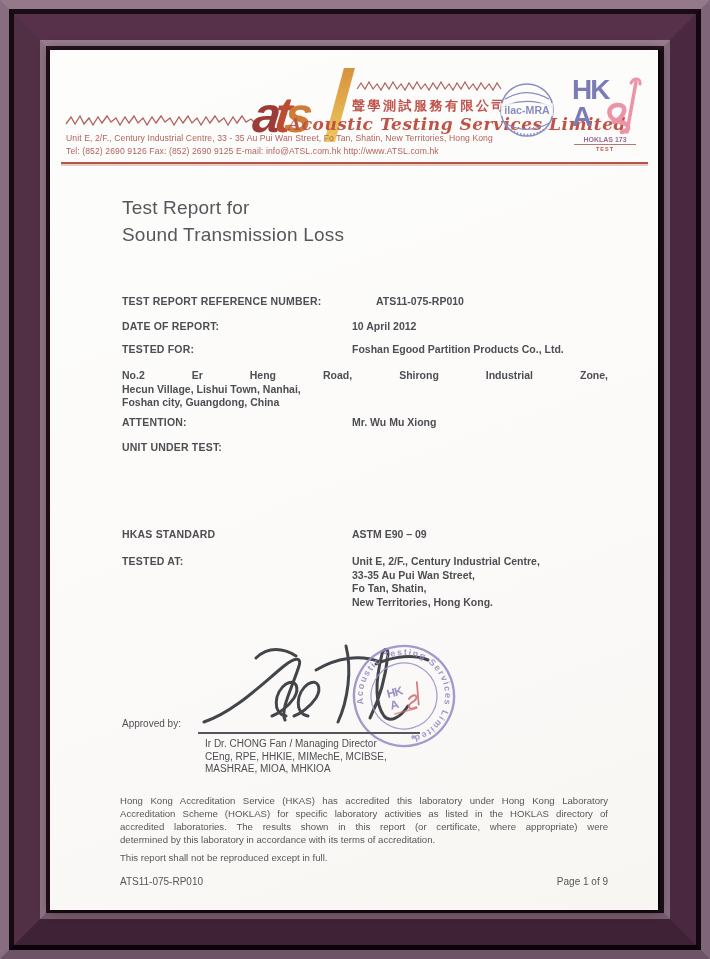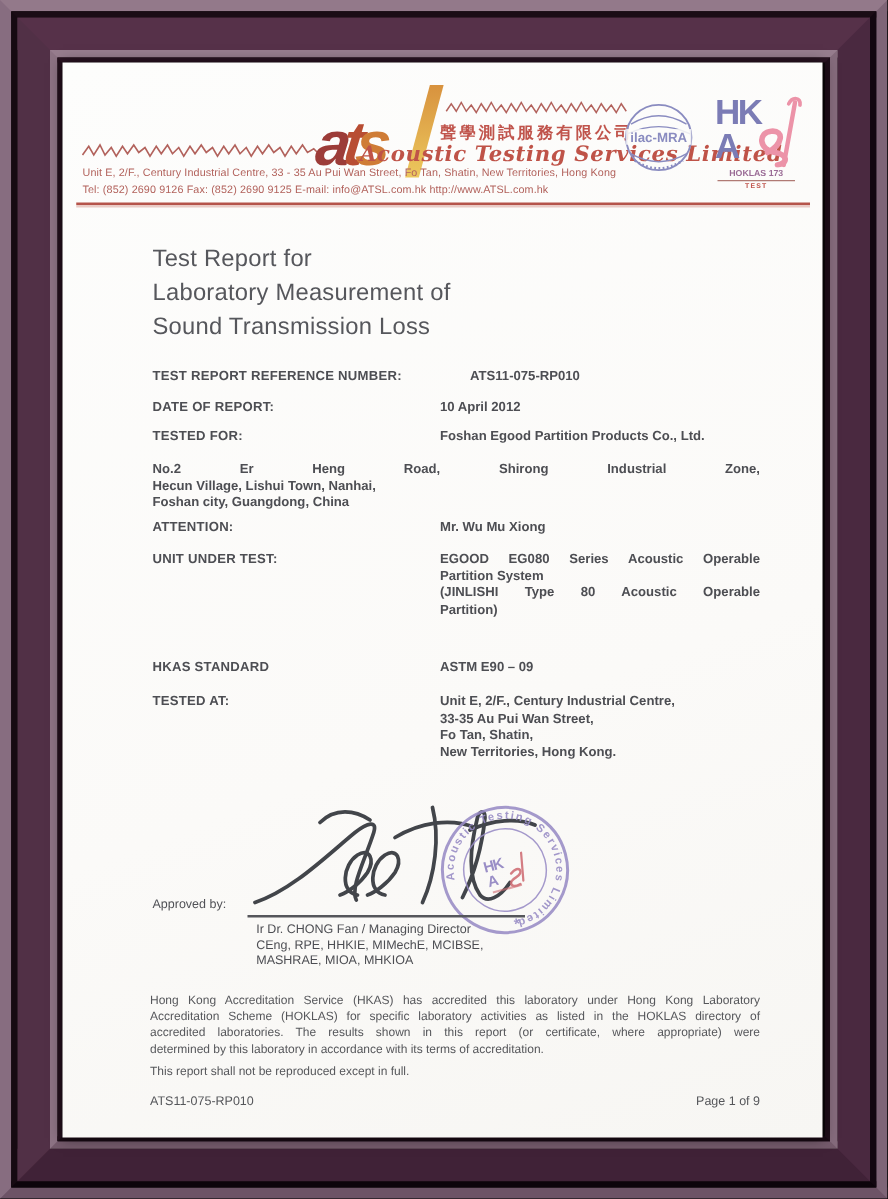--- a/index.html
+++ b/index.html
@@ -90,21 +90,20 @@
       <path d="M57,58 L66,8" fill="none" stroke="#ec93a8" stroke-width="3.5" stroke-linecap="round"></path>
       <path d="M61,9 C64,3 71,4 70,10" fill="none" stroke="#ec93a8" stroke-width="3" stroke-linecap="round"></path>
     </svg>
     <div class="abs hoklas" style="left:524px;top:86px;width:62px;">HOKLAS 173</div>
     <div class="abs hoklas-sub" style="left:524px;top:96px;width:62px;">TEST</div>
 
     <div class="abs red-rule" style="left:11px;top:112px;width:587px;"></div>
 
     <div class="abs title" style="left:72px;top:144px;">
       <div>Test Report for</div>
-      <div>Laboratory Measurement of</div>
       <div>Sound Transmission Loss</div>
     </div>
 
     <div class="row" style="top:245px;gap:24px;">
       <div class="lbl">TEST REPORT REFERENCE NUMBER:</div>
       <div class="val">ATS11-075-RP010</div>
     </div>
     <div class="row" style="top:270px;">
       <div class="lbl">DATE OF REPORT:</div>
       <div class="val">10 April 2012</div>
@@ -120,26 +119,20 @@
         <div>Hecun Village, Lishui Town, Nanhai,</div>
         <div>Foshan city, Guangdong, China</div>
       </div>
     </div>
     <div class="row" style="top:366px;">
       <div class="lbl">ATTENTION:</div>
       <div class="val">Mr. Wu Mu Xiong</div>
     </div>
     <div class="row" style="top:391px;">
       <div class="lbl">UNIT UNDER TEST:</div>
-      <div class="val">
-        <div class="just">EGOOD EG080 Series Acoustic Operable</div>
-        <div>Partition System</div>
-        <div class="just">(JINLISHI Type 80 Acoustic Operable</div>
-        <div>Partition)</div>
-      </div>
     </div>
     <div class="row" style="top:478px;">
       <div class="lbl">HKAS STANDARD</div>
       <div class="val">ASTM E90 – 09</div>
     </div>
     <div class="row" style="top:505px;">
       <div class="lbl">TESTED AT:</div>
       <div class="val">
         <div>Unit E, 2/F., Century Industrial Centre,</div>
         <div>33-35 Au Pui Wan Street,</div>

